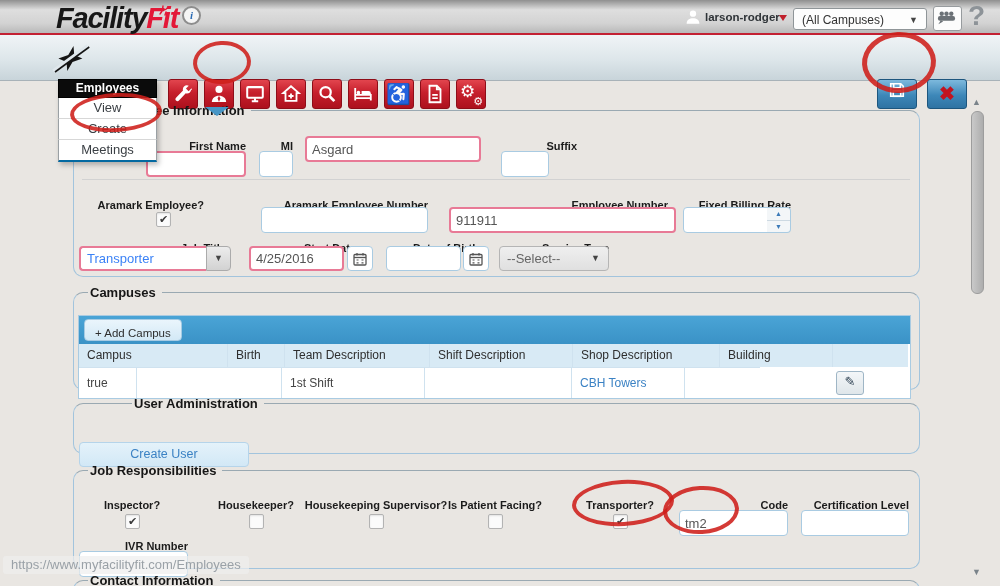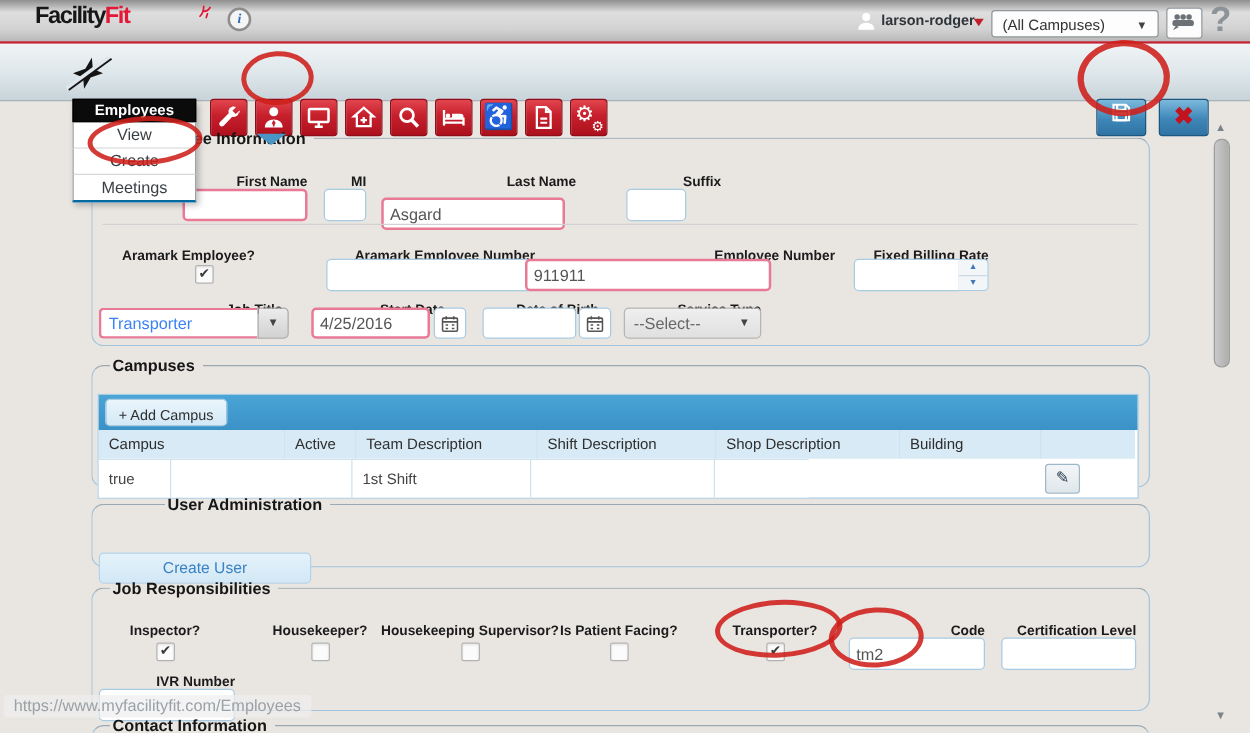--- a/index.html
+++ b/index.html
@@ -5,21 +5,21 @@
   html,body{margin:0;padding:0;}
   body{width:1000px;height:586px;overflow:hidden;position:relative;
        background:#e9e6e2;font-family:"Liberation Sans",sans-serif;}
   #app{position:absolute;inset:0;}
   .abs{position:absolute;}
 
   
   .hdr{position:absolute;left:0;top:0;width:1000px;height:33px;
        background:linear-gradient(180deg,#8f8f8f 0%,#dedede 30%,#d3d3d3 70%,#b9b9b9 100%);
        border-bottom:2px solid #c32032;}
-  .logo{position:absolute;left:28px;top:2px;font-size:19px;font-weight:800;letter-spacing:-1.2px;color:#171717;}
+  .logo{position:absolute;left:56px;top:2px;font-size:29px;font-weight:800;letter-spacing:-1.2px;color:#171717;font-style:italic;}
   .logo .fit{color:#e31837;}
   .logo-mark{position:absolute;left:158px;top:3px;width:12px;height:12px;}
   .info-badge{position:absolute;left:182px;top:6px;width:15px;height:15px;border:2px solid #8d8d8d;
        border-radius:50%;background:#f5f5f5;color:#2c6cb5;font:italic bold 11px "Liberation Serif",serif;
        text-align:center;line-height:14px;}
   .user-ic{position:absolute;left:684px;top:8px;width:18px;height:18px;}
   .uname{position:absolute;left:705px;top:11px;font-size:11.5px;font-weight:bold;color:#2f3438;}
   .caret-red{position:absolute;left:779px;top:15px;width:0;height:0;
        border-left:4px solid transparent;border-right:4px solid transparent;border-top:6px solid #c0202c;}
   .csel{position:absolute;left:793px;top:8px;width:134px;height:22px;background:#fdfdfd;
@@ -246,34 +246,34 @@
   <div class="status">https://www.myfacilityfit.com/Employees</div>
 
   <fieldset style="left:73px;top:103px;width:847px;height:174px;">
     <legend class="ml32">Employee Information</legend>
 
     <span class="lbl" style="left:22px;top:22px;width:150px;">First Name</span>
     <input class="inp pink" style="left: 72px; top: 33px; width: 100px;" value="">
     <span class="lbl" style="left:135px;top:22px;width:84px;">MI</span>
     <input class="inp" style="left: 185px; top: 33px; width: 34px;" value="">
     <span class="lbl" style="left:237px;top:22px;width:150px;">Last Name</span>
-    <input class="inp pink" style="left: 231px; top: 40px; width: 147px;" value="Asgard">
+    <input class="inp pink" style="left: 231px; top: 18px; width: 176px;" value="Asgard">
     <span class="lbl" style="left:391px;top:22px;width:100px;padding-left:12px;">Suffix</span>
     <input class="inp" style="left: 427px; top: 33px; width: 48px;" value="">
 
     <span class="divider" style="left:8px;top:61px;width:828px;"></span>
 
     <span class="lbl" style="left:5px;top:81px;width:125px;">Aramark Employee?</span>
     <span class="cb on" style="left:82px;top:94px;">✔</span>
 
     <span class="lbl" style="left:204px;top:81px;width:150px;">Aramark Employee Number</span>
     <input class="inp" style="left: 187px; top: 89px; width: 167px;" value="">
 
     <span class="lbl" style="left:444px;top:81px;width:150px;">Employee Number</span>
-    <input class="inp pink" style="left: 346px; top: 89px; width: 197px;" value="911911">
+    <input class="inp pink" style="left: 375px; top: 89px; width: 227px;" value="911911">
 
     <span class="lbl" style="left:609px;top:81px;width:108px;">Fixed Billing Rate</span>
     <input class="inp" style="left: 609px; top: 89px; width: 85px; border-radius: 4px 0px 0px 4px;" value="">
     <span class="spin" style="left:693px;top:89px;">
         <div>▲</div>
         <div style="border-top:1px solid #cdd9e2;">▼</div>
       </span>
 
     <span class="lbl" style="left:2px;top:124px;width:150px;">Job Title</span>
     <div class="combo-inp" style="left:5px;top:128px;width:127px;">Transporter</div>
@@ -309,32 +309,33 @@
   </fieldset>
 
   <fieldset style="left:73px;top:285px;width:847px;height:105px;">
     <legend>Campuses</legend>
     <div class="grid" style="left:4px;top:15px;width:831px;">
       <div class="grid-bar">
         <span class="addbtn">+ Add Campus</span>
       </div>
       <div class="grow ghead">
         <div class="gcell" style="width:148px;">Campus</div>
-        <div class="gcell" style="width:57px;">Active</div>
+        <div class="gcell" style="width:57px;">Birth</div>
         <div class="gcell" style="width:145px;">Team Description</div>
         <div class="gcell" style="width:143px;">Shift Description</div>
         <div class="gcell" style="width:147px;">Shop Description</div>
         <div class="gcell" style="width:113px;">Building</div>
         <div class="gcell" style="width:76px;"></div>
       </div>
       <div class="grow gdata">
         <div class="gcell" style="width:57px;">true</div>
         <div class="gcell" style="width:145px;"></div>
         <div class="gcell" style="width:143px;">1st Shift</div>
         <div class="gcell" style="width:147px;"></div>
+        <div class="gcell linkblue" style="width:113px;">CBH Towers</div>
         <div class="gcell" style="width:76px;"></div>
       </div>
     </div>
     <div class="pencil-btn" style="left:762px;top:71px;"><span>✎</span></div>
   </fieldset>
 
   <fieldset style="left:73px;top:396px;width:847px;height:58px;padding-left:44px;">
     <legend>User Administration</legend>
     <div class="cu-btn" style="left:5px;top:31px;width:170px;">Create User</div>
   </fieldset>

